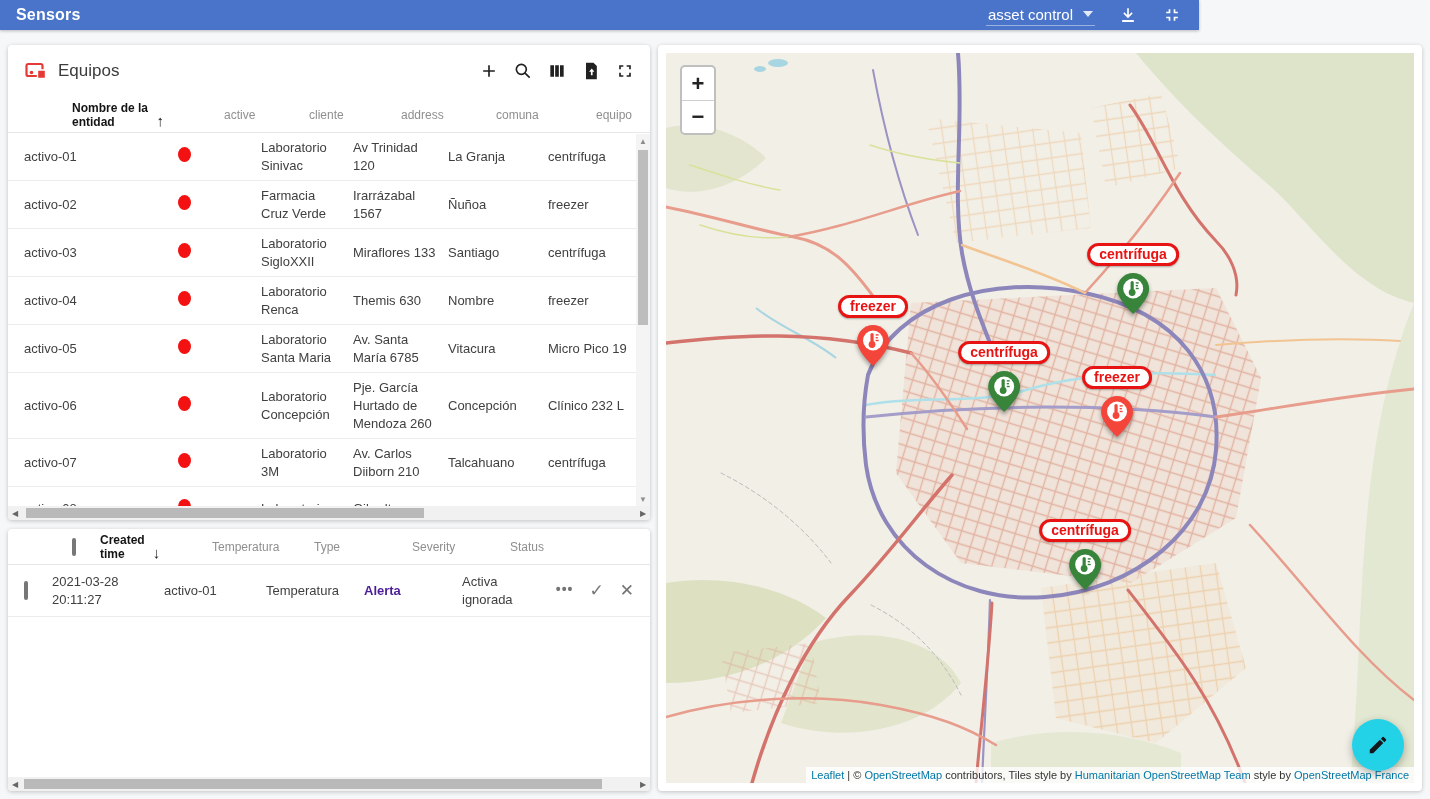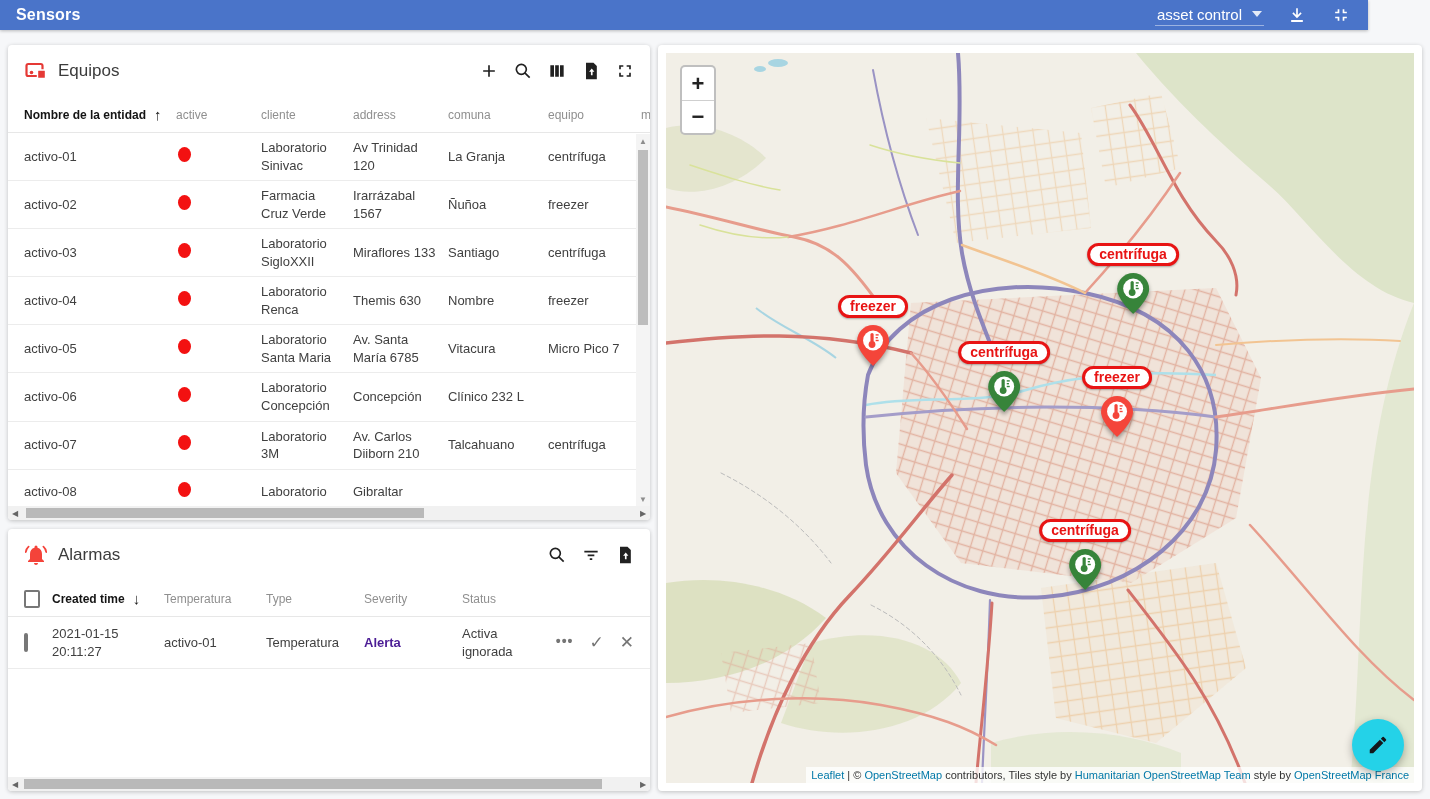--- a/index.html
+++ b/index.html
@@ -1,20 +1,20 @@
 <!DOCTYPE html>
 <html><head>
 <meta charset="utf-8">
 <style>
   * { box-sizing: border-box; margin: 0; padding: 0; }
   html,body { width:1430px; height:799px; overflow:hidden; }
   body { position:relative; background:#f6f7f9; font-family:"Liberation Sans",sans-serif; color:#3d3d3d; }
 
   
-  .topbar { position:absolute; top:0; left:0; width:1368px; height:30px; background:#4a74c9;
+  .topbar { position:absolute; top:0; left:0; width:1199px; height:30px; background:#4a74c9;
             display:flex; align-items:center; padding:0 16px; color:#fff; z-index:30;
             box-shadow:0 1px 3px rgba(0,0,0,.25); }
   .topbar-title { font-size:16px; font-weight:bold; letter-spacing:.2px; }
   .topbar-right { margin-left:auto; display:flex; align-items:center; gap:22px; }
   .entity-select { display:flex; align-items:center; gap:10px; font-size:15px; cursor:pointer;
                    border-bottom:1px solid rgba(255,255,255,.45); padding:1px 2px 2px; }
   .tb-icon { width:22px; height:22px; display:flex; align-items:center; justify-content:center; cursor:pointer; }
   .tb-icon svg { width:20px; height:20px; fill:#fff; }
 
   
@@ -27,21 +27,21 @@
   .widget-title { display:flex; align-items:center; gap:10px; font-size:17px; color:#3c3c3c; }
   .widget-title svg { width:24px; height:24px; }
   .tool-icons { margin-left:auto; display:flex; align-items:center; gap:8px; }
   .tool-btn { width:26px; height:26px; display:flex; align-items:center; justify-content:center; cursor:pointer; }
   .tool-btn svg { width:20px; height:20px; fill:#212121; }
   .tool-btn.stroke svg { fill:none; stroke:#212121; stroke-width:2; }
 
   
   .thead { display:grid; align-items:center; height:36px; border-bottom:1px solid #e7e7e7;
            font-size:12px; color:#8f8f8f; }
-  .th { padding-right:12px; display:flex; align-items:center; }
+  .th { padding-right:12px; display:flex; align-items:flex-end;margin-left:48px; }
   .th.sorted { color:#141414; font-weight:bold; }
   .sort-arrow { font-size:15px; font-weight:bold; color:#202020; margin-left:8px; }
   .e-grid { grid-template-columns:152px 85px 92px 95px 100px 93px 80px; padding-left:16px; }
   .a-grid { grid-template-columns:28px 112px 102px 98px 98px 90px 1fr; padding-left:16px; padding-right:12px; }
 
   .tbody { position:relative; overflow:hidden; }
   #equipos-body { height:373px; }
   #alarmas-body { height:160px; }
   .trow { display:grid; align-items:center; border-bottom:1px solid #ececec; font-size:13px;
           color:#404040; cursor:pointer; min-height:45px; }
@@ -217,27 +217,28 @@
         <div class="cell">Nombre</div>
         <div class="cell">freezer</div>
         <div class="cell"></div>
       </div>
         <div class="trow e-grid">
         <div class="cell">activo-05</div>
         <div class="cell"><span class="dot"></span></div>
         <div class="cell">Laboratorio Santa Maria</div>
         <div class="cell">Av. Santa María 6785</div>
         <div class="cell">Vitacura</div>
-        <div class="cell">Micro Pico 7</div>
+        <div class="cell">Micro Pico 19</div>
         <div class="cell"></div>
       </div>
         <div class="trow e-grid">
         <div class="cell">activo-06</div>
         <div class="cell"><span class="dot"></span></div>
         <div class="cell">Laboratorio Concepción</div>
+        <div class="cell">Pje. García Hurtado de Mendoza 260</div>
         <div class="cell">Concepción</div>
         <div class="cell">Clínico 232 L</div>
         <div class="cell"></div>
       </div>
         <div class="trow e-grid">
         <div class="cell">activo-07</div>
         <div class="cell"><span class="dot"></span></div>
         <div class="cell">Laboratorio 3M</div>
         <div class="cell">Av. Carlos Diiborn 210</div>
         <div class="cell">Talcahuano</div>
@@ -262,69 +263,41 @@
   </div>
 
   <div class="hscroll">
     <div class="arr" style="left:0">◀</div>
     <div class="thumb" id="equipos-hthumb"></div>
     <div class="arr" style="right:0">▶</div>
   </div>
 </section>
 
 <section class="card" id="alarmas-card">
-  <div class="widget-hdr">
-    <div class="widget-title">
-      <svg viewBox="0 0 24 24">
-        <path d="M12 22c1.1 0 2-.9 2-2h-4c0 1.1.9 2 2 2zm6-6v-5c0-3.1-1.6-5.6-4.5-6.3V4a1.5 1.5 0 0 0-3 0v.7C7.6 5.4 6 7.9 6 11v5l-2 2v1h16v-1l-2-2z" fill="#f4433a"></path>
-        <path d="M19.4 3.6c1.6 1.4 2.6 3.3 2.8 5.4M4.6 3.6C3 5 2 6.9 1.8 9" fill="none" stroke="#f4433a" stroke-width="1.8" stroke-linecap="round"></path>
-      </svg>
-      <span>Alarmas</span>
-    </div>
-    <div class="tool-icons">
-      <div class="tool-btn stroke">
-        <svg viewBox="0 0 24 24">
-            <circle cx="10" cy="10" r="6"></circle>
-            <path d="M14.5 14.5L20 20"></path>
-          </svg>
-      </div>
-      <div class="tool-btn">
-        <svg viewBox="0 0 24 24">
-            <path d="M4 7h16v2H4zM8 11.5h8v2H8zM10.5 16h3v2h-3z"></path>
-          </svg>
-      </div>
-      <div class="tool-btn">
-        <svg viewBox="0 0 24 24">
-            <path d="M6 2h9l4 4v16H6z"></path>
-            <path d="M12.9 9l3.2 4h-2.2v4h-2v-4h-2.2z" fill="#fff"></path>
-          </svg>
-      </div>
-    </div>
-  </div>
 
   <div class="thead a-grid">
     <div class="th">
         <span class="checkbox"></span>
       </div>
     <div class="th sorted">
       <span>Created time</span>
         <span class="sort-arrow">↓</span>
     </div>
     <div class="th">Temperatura</div>
     <div class="th">Type</div>
     <div class="th">Severity</div>
     <div class="th">Status</div>
     <div class="th"></div>
   </div>
 
   <div class="tbody" id="alarmas-body">
     <div>
       <div class="trow a-grid" style="min-height:52px">
         <div class="cell" style="padding-right:0"><span class="checkbox"></span></div>
-        <div class="cell">2021-01-15 20:11:27</div>
+        <div class="cell">2021-03-28 20:11:27</div>
         <div class="cell">activo-01</div>
         <div class="cell">Temperatura</div>
         <div class="cell sev">Alerta</div>
         <div class="cell">Activa ignorada</div>
         <div class="row-actions">
           <span class="act more">•••</span>
           <span class="act">✓</span>
           <span class="act">✕</span>
         </div>
       </div>

